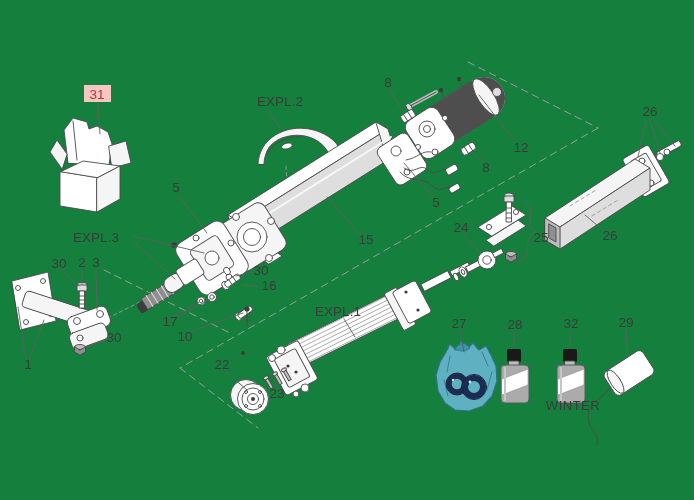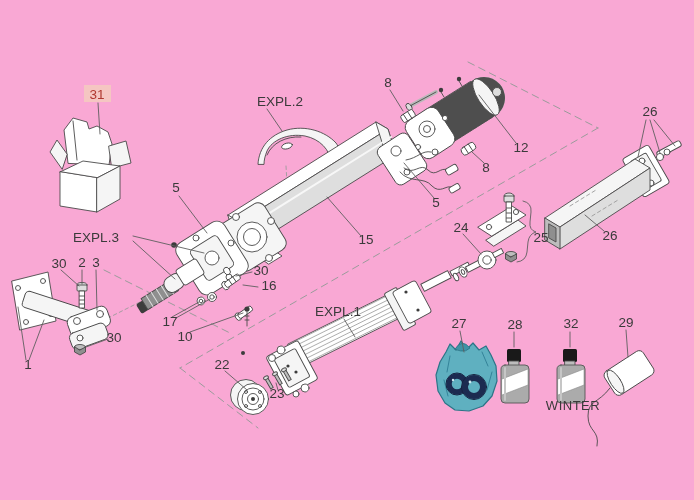--- a/index.html
+++ b/index.html
@@ -1,16 +1,16 @@
 <!DOCTYPE html>
 <html><head>
 <meta charset="utf-8">
 <style>
   html,body{margin:0;padding:0;background:#ffffff;}
-  .stage{position:relative;width:694px;height:500px;background:#f9a8d4;overflow:hidden;
+  .stage{position:relative;width:694px;height:500px;background:#15803d;overflow:hidden;
          font-family:"Liberation Sans", sans-serif;}
   svg{display:block}
   svg *{stroke-linejoin:round;stroke-linecap:round}
   .s  {stroke:#4a4a4a;stroke-width:.9;fill:none}
   .sw {stroke:#4a4a4a;stroke-width:.9;fill:#ffffff}
   .sl {stroke:#4a4a4a;stroke-width:.9;fill:#f5f5f5}
   .sm {stroke:#4a4a4a;stroke-width:.9;fill:#dedede}
   .sd {stroke:#4a4a4a;stroke-width:.9;fill:#bdbdbd}
   .sd2{stroke:#4a4a4a;stroke-width:.9;fill:#8f8f8f}
   .ld {stroke:#5f5f5f;stroke-width:.9;fill:none}

